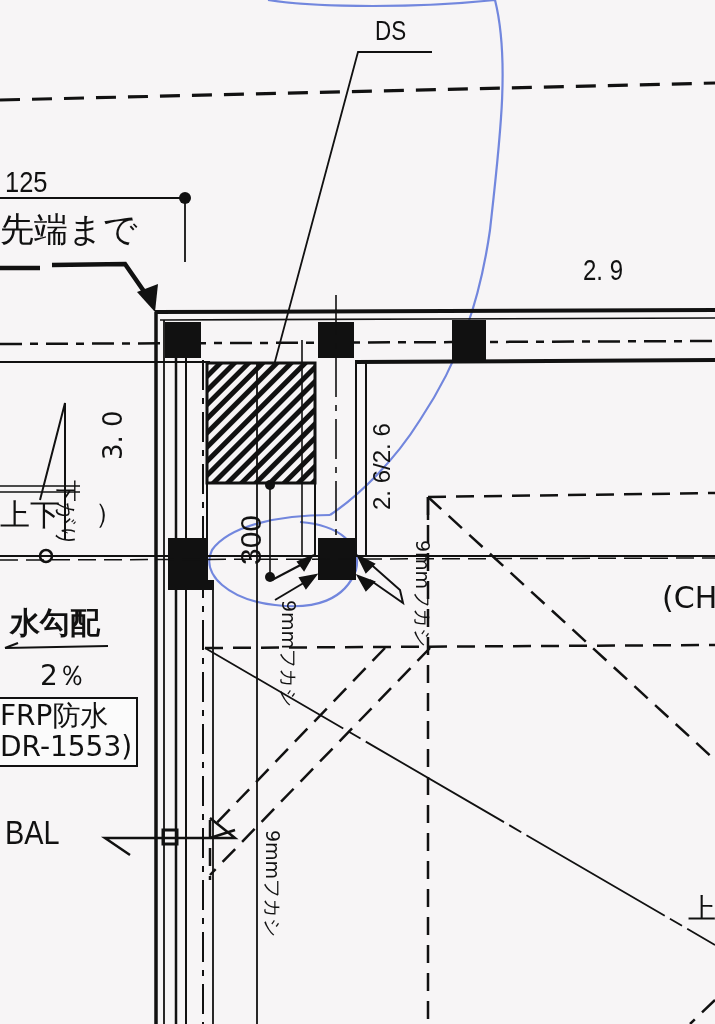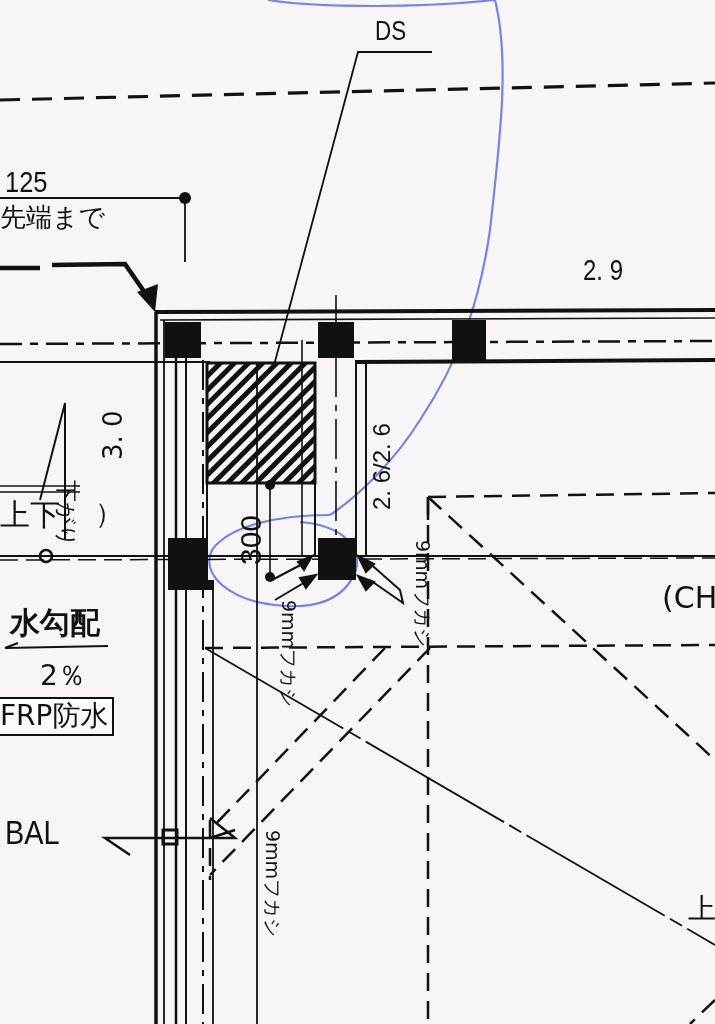--- a/index.html
+++ b/index.html
@@ -107,35 +107,36 @@
     <line x1="430" y1="648" x2="210" y2="875"></line>
     <line x1="210" y1="820" x2="210" y2="880"></line>
     <line x1="715" y1="1000" x2="690" y2="1024"></line>
   </g>
   <polyline points="428,497 428,520 M428,497 448,515" fill="none" stroke="#111" stroke-width="2.5"></polyline>
   <line x1="205" y1="648" x2="715" y2="945" stroke="#111" stroke-width="1.8" stroke-dasharray="160 6 14 6"></line>
 </svg>
 
 <div class="lbl" style="left:375px;top:17px;font-size:28px;font-family:'Liberation Sans',sans-serif;transform:scaleX(0.8);transform-origin:left top;">DS</div>
 <div class="lbl" style="left:5px;top:167px;font-size:30px;font-family:'Liberation Sans',sans-serif;transform:scaleX(0.85);transform-origin:left top;">125</div>
-<div class="lbl" style="left:0px;top:204px;font-size:26px;">先端まで</div>
+<div class="lbl" style="left:0px;top:212px;font-size:34px;">先端まで</div>
 <div class="lbl" style="left:583px;top:255px;font-size:30px;font-family:'Liberation Sans',sans-serif;transform:scaleX(0.8);transform-origin:left top;">2. 9</div>
 
 <div class="lbl vert" style="left:100px;top:460px;font-size:26px;transform:rotate(-90deg);">3. 0</div>
 <div class="lbl vert" style="left:55px;top:480px;font-size:22px;transform:rotate(90deg) translateY(-22px);">下がり</div>
 <div class="lbl" style="left:0px;top:500px;font-size:30px;">上下</div>
 <div class="lbl" style="left:95px;top:500px;font-size:28px;">）</div>
 
 <div class="lbl vert" style="left:370px;top:510px;font-size:24px;font-family:'Liberation Sans',sans-serif;transform:rotate(-90deg);">2. 6/2. 6</div>
 <div class="lbl vert" style="left:236px;top:565px;font-size:30px;font-family:'Liberation Sans',sans-serif;transform:rotate(-90deg);">300</div>
 
 <div class="lbl" style="left:10px;top:608px;font-size:30px;font-weight:bold;">水勾配</div>
 <div class="lbl" style="left:40px;top:662px;font-size:28px;">2％</div>
 <div class="lbl boxed" style="left:-6px;top:697px;font-size:28px;">
   <div>FRP防水</div>
+  <div>DR-1553)</div>
 </div>
 <div class="lbl" style="left:5px;top:815px;font-size:34px;font-family:'Liberation Sans',sans-serif;transform:scaleX(0.85);transform-origin:left top;">BAL</div>
 
 <div class="lbl" style="left:662px;top:583px;font-size:30px;">(CH</div>
 
 <div class="lbl vert" style="left:278px;top:600px;font-size:19px;transform:rotate(90deg) translateY(-20px);">9mmフカシ</div>
 <div class="lbl vert" style="left:412px;top:540px;font-size:19px;transform:rotate(90deg) translateY(-20px);">9mmフカシ</div>
 <div class="lbl vert" style="left:262px;top:830px;font-size:19px;transform:rotate(90deg) translateY(-20px);">9mmフカシ</div>
 <div class="lbl" style="left:688px;top:895px;font-size:28px;">上</div>
 

